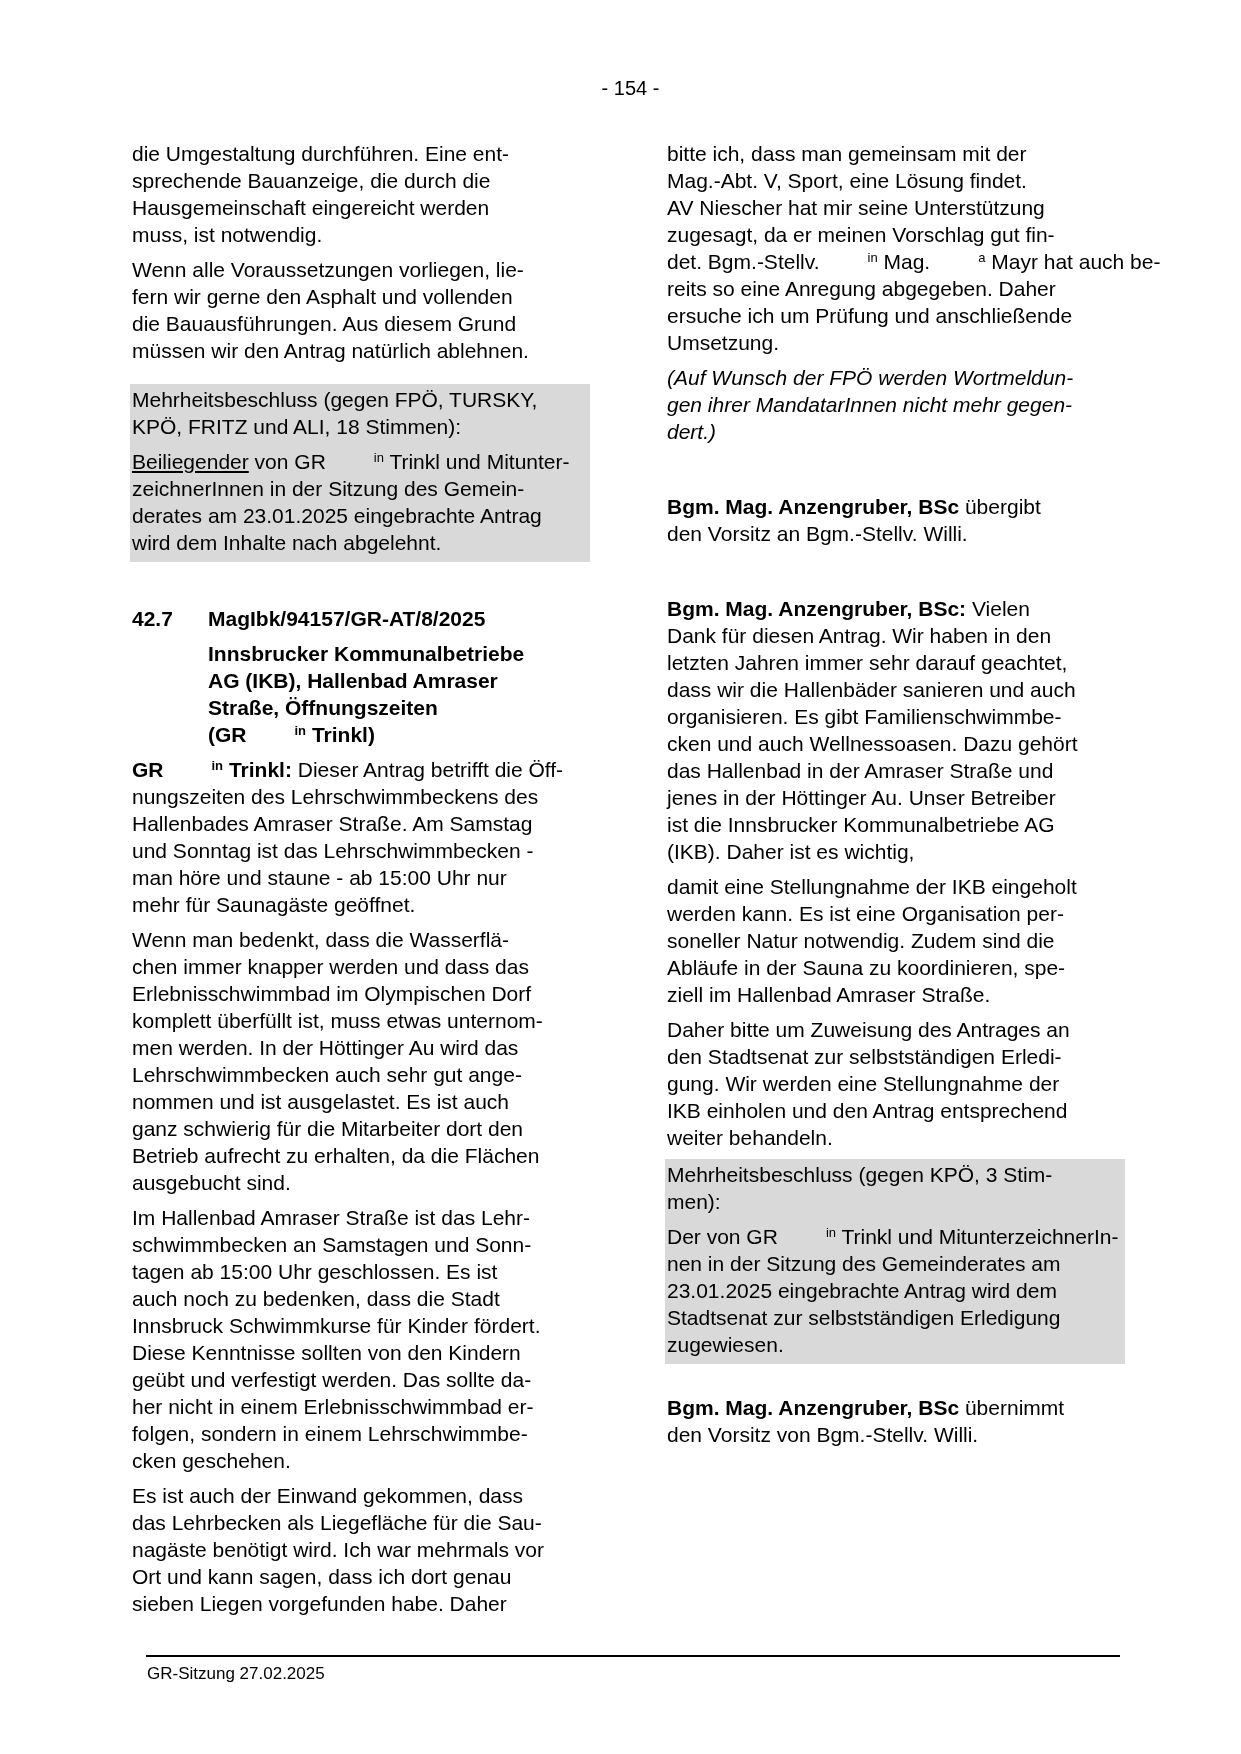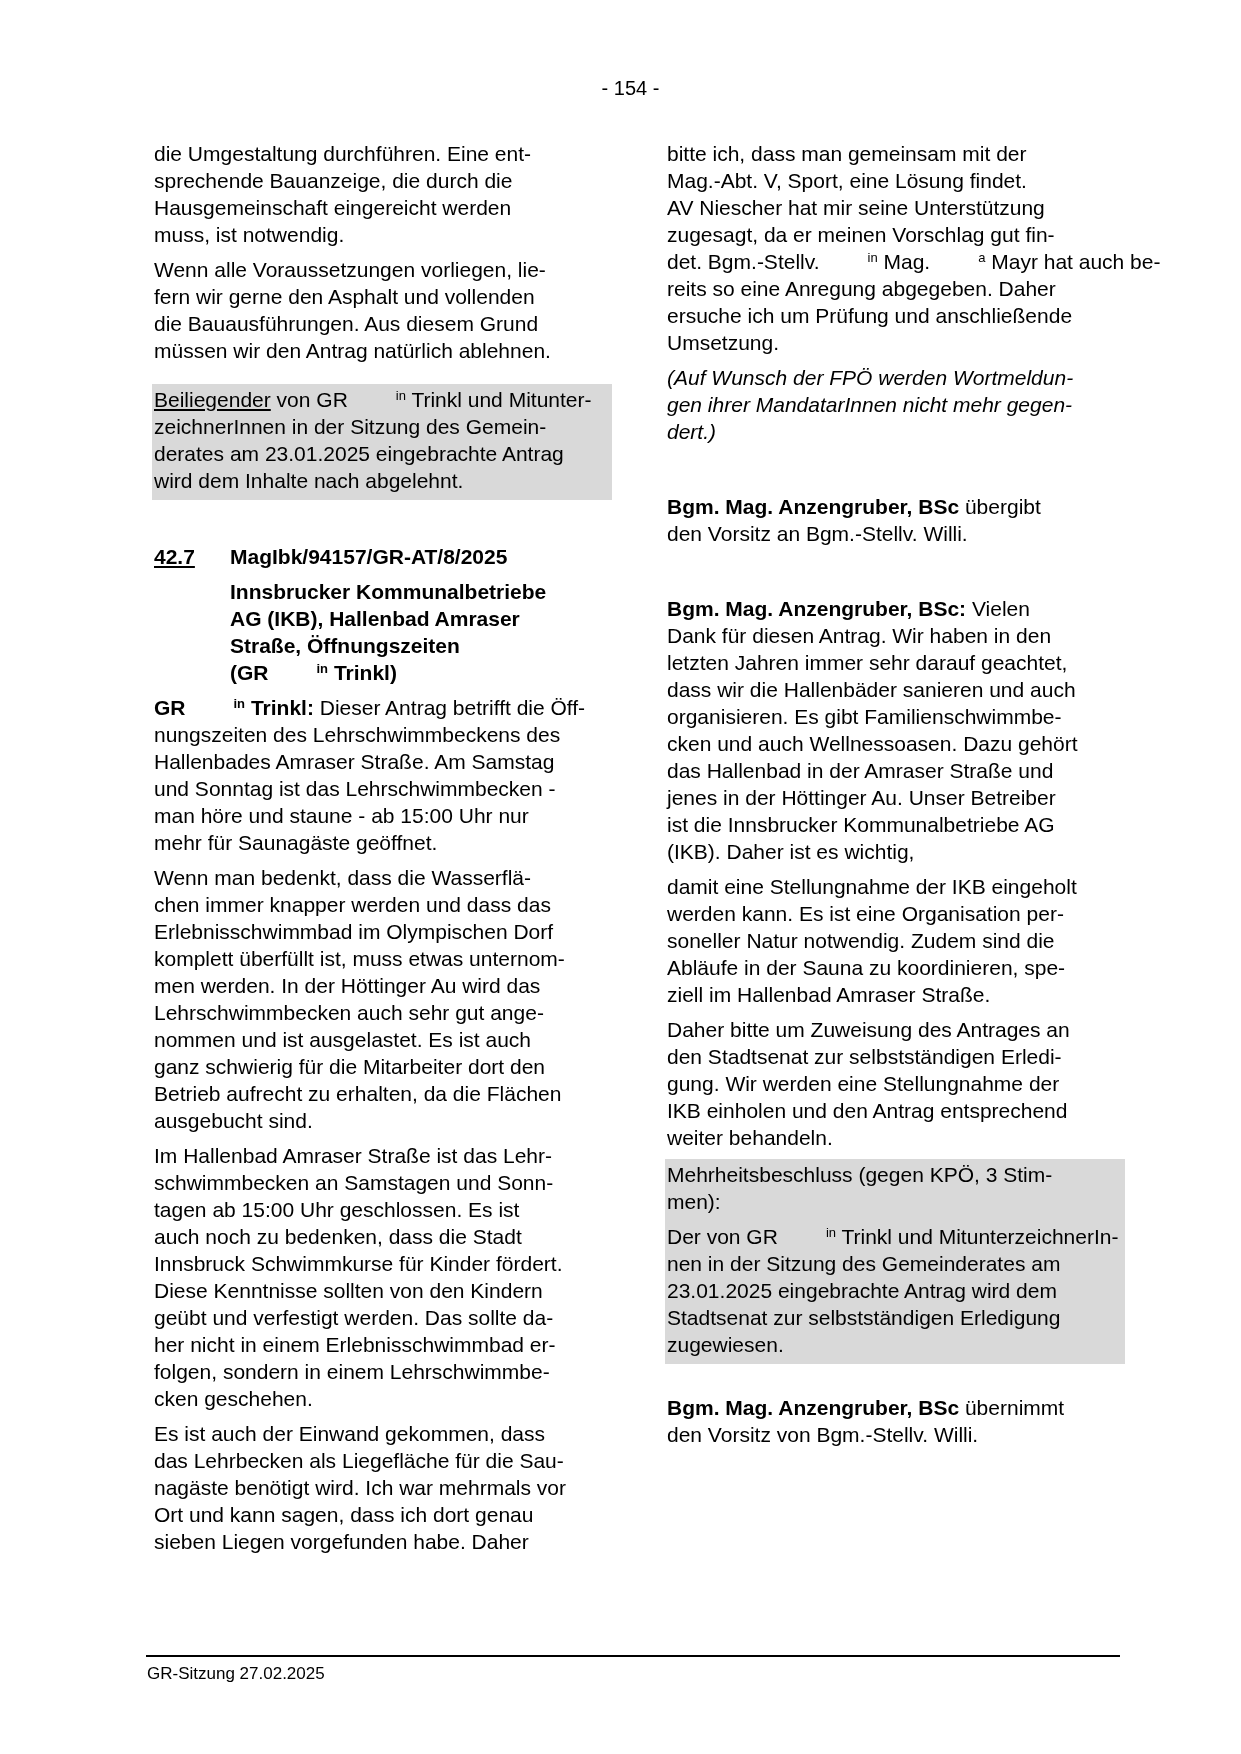--- a/index.html
+++ b/index.html
@@ -13,31 +13,31 @@
   }
   .page-header{
     position:absolute;left:140px;top:76px;width:981px;
     text-align:center;font-size:20px;line-height:24px;
   }
   .col{
     position:absolute;top:140px;width:458px;
     font-size:21px;line-height:27px;
     white-space:pre;
   }
-  .col-left{left:154px;}
+  .col-left{left:132px;}
   .col-right{left:667px;}
   .block{margin-top:8px;}
   .col > .block:first-child{margin-top:0;}
   .block.hl{padding:2px 3px 6px 2px;margin-left:-2px;}
   .para + .para{margin-top:8px;}
   .b{font-weight:bold;}
   .i{font-style:italic;}
   .u{text-decoration:underline;text-align:right;}
   .sup{font-size:13px;line-height:0;position:relative;top:-7px;margin-left:48px;}
-  .num{display:inline-block;width:76px;font-weight:bold;text-decoration:underline;}
+  .num{display:inline-block;width:76px;font-weight:bold;}
   .indent{padding-left:76px;}
   .footer-rule{
     position:absolute;left:146px;top:1655px;width:974px;
     border-top:2px solid #000;height:0;
   }
   .footer-text{
     position:absolute;left:147px;top:1663px;
     font-size:17px;line-height:21px;
   }
 </style>
@@ -46,21 +46,22 @@
 
 <div class="page">
   <div class="page-header">- 154 -</div>
 
   <div class="col col-left"><div class="block"><div class="para"><span>die Umgestaltung durchführen. Eine ent-
 sprechende Bauanzeige, die durch die
 Hausgemeinschaft eingereicht werden
 muss, ist notwendig.</span></div></div><div class="block"><div class="para"><span>Wenn alle Voraussetzungen vorliegen, lie-
 fern wir gerne den Asphalt und vollenden
 die Bauausführungen. Aus diesem Grund
-müssen wir den Antrag natürlich ablehnen.</span></div></div><div class="block hl" style="background: rgb(217, 217, 217); margin-top: 20px;"><div class="para"><span class="u">Beiliegender</span><span> von GR</span><span class="sup">in</span><span> Trinkl und Mitunter-
+müssen wir den Antrag natürlich ablehnen.</span></div></div><div class="block hl" style="background: rgb(217, 217, 217); margin-top: 20px;"><div class="para"><span>Mehrheitsbeschluss (gegen FPÖ, TURSKY,
+KPÖ, FRITZ und ALI, 18 Stimmen):</span></div><div class="para"><span class="u">Beiliegender</span><span> von GR</span><span class="sup">in</span><span> Trinkl und Mitunter-
 zeichnerInnen in der Sitzung des Gemein-
 derates am 23.01.2025 eingebrachte Antrag
 wird dem Inhalte nach abgelehnt.</span></div></div><div class="block" style="margin-top: 43px;"><div class="para"><span class="num">42.7</span><span class="b">MagIbk/94157/GR-AT/8/2025</span></div></div><div class="block"><div class="para indent"><span class="b">Innsbrucker Kommunalbetriebe
 AG (IKB), Hallenbad Amraser
 Straße, Öffnungszeiten
 (GR</span><span class="b sup">in</span><span class="b"> Trinkl)</span></div></div><div class="block"><div class="para"><span class="b">GR</span><span class="b sup">in</span><span class="b"> Trinkl:</span><span> Dieser Antrag betrifft die Öff-
 nungszeiten des Lehrschwimmbeckens des
 Hallenbades Amraser Straße. Am Samstag
 und Sonntag ist das Lehrschwimmbecken -
 man höre und staune - ab 15:00 Uhr nur

